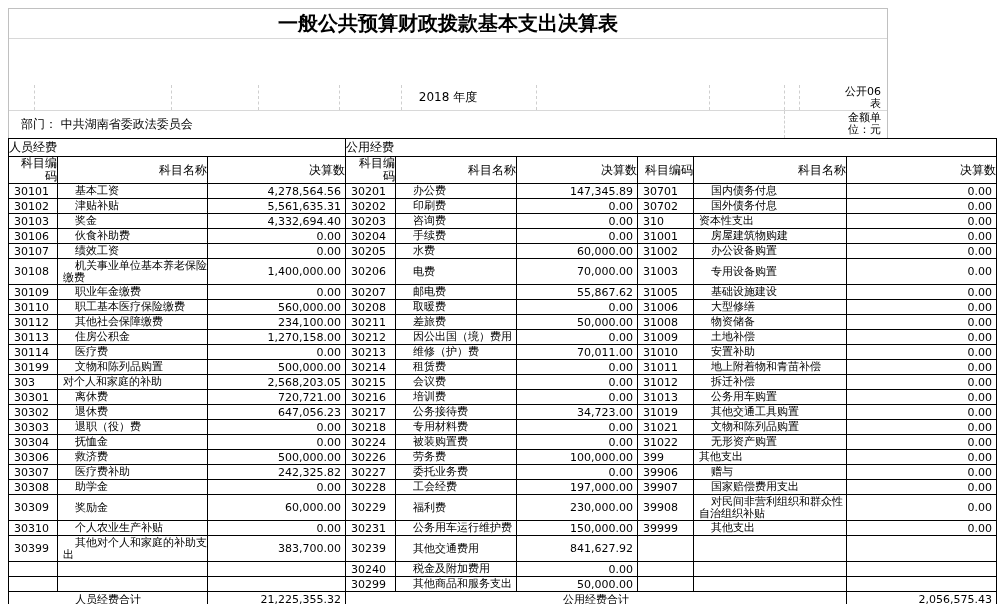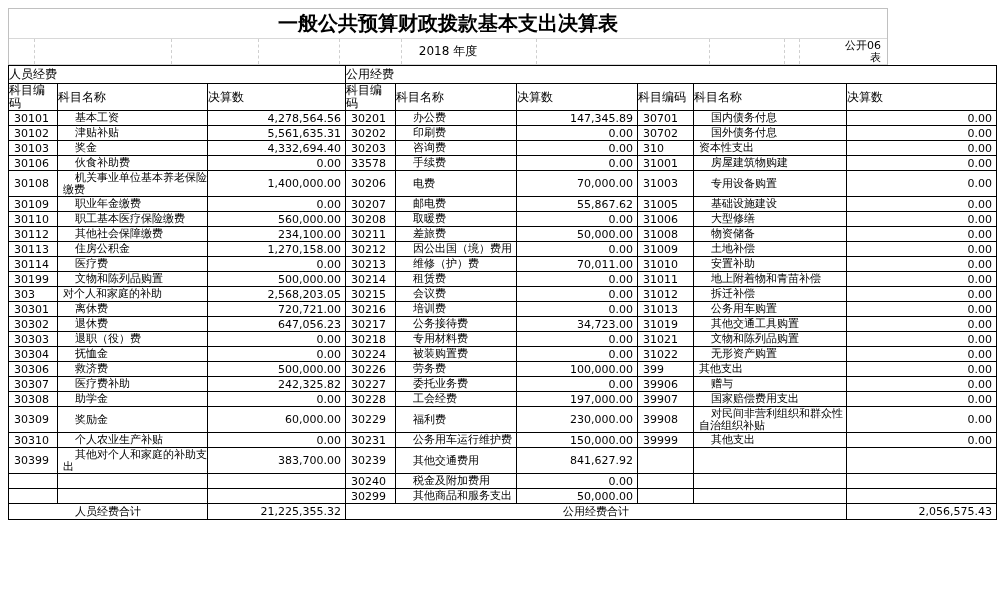--- a/index.html
+++ b/index.html
@@ -2,31 +2,31 @@
 <html><head>
 <meta charset="utf-8">
 <style>
   html,body{margin:0;padding:0;}
   body{width:1004px;height:604px;background:#fff;overflow:hidden;position:relative;
        font-family:"DejaVu Sans","Liberation Sans",sans-serif;color:#000;}
   .sheet{position:absolute;left:8px;top:8px;width:988px;}
   .head-area{border:1px solid #c0c0c0;border-bottom:none;box-sizing:border-box;width:880px;}
   .title-row{height:29px;line-height:29px;text-align:center;font-size:20px;font-weight:bold;
              border-bottom:1px solid #d8d8d8;position:relative;}
-  .sub-row{height:25px;border-bottom:1px solid #d8d8d8;position:relative;font-size:12px;}
+  .sub-row{height:25px;border-bottom:1px solid #d8d8d8;position:relative;font-size:12px;margin-top:46px;}
   .year{position:absolute;left:0;right:0;top:0;bottom:0;text-align:center;line-height:25px;}
   .vline{position:absolute;top:0;bottom:0;width:0;border-left:1px dashed #cfcfcf;}
   .corner-cell{position:absolute;right:0;top:0;bottom:0;width:103px;border-left:1px dashed #cfcfcf;
                text-align:right;font-size:11px;line-height:12px;padding:1px 6px 0 0;box-sizing:border-box;}
   .dept-row{height:27px;position:relative;font-size:12px;}
   .dept{position:absolute;left:12px;top:0;line-height:27px;}
   table{border-collapse:collapse;table-layout:fixed;width:988px;font-size:11px;}
   th,td{border:1px solid #000;padding:0;vertical-align:middle;font-weight:normal;overflow:hidden;}
   thead tr.grp th{height:16px;font-size:12px;text-align:left;}
-  thead tr.cols th{height:26px;font-size:12px;line-height:13px;text-align:left;}
+  thead tr.cols th{height:26px;font-size:12px;line-height:13px;text-align:right;}
   .wraphdr{display:inline-block;width:38px;}
   td.code{text-align:left;padding-left:5px;}
   td.name{text-align:left;padding-left:5px;line-height:12px;}
   td.name.ind{text-indent:12px;}
   td.val{text-align:right;padding-right:4px;}
   tr.std{height:15px;}
   tr.tall{height:26px;}
   tfoot td{height:13px;}
   .tcenter{text-align:center;}
 </style>
@@ -47,20 +47,27 @@
       <div class="vline" style="left:527px"></div>
       <div class="vline" style="left:700px"></div>
       <div class="vline" style="left:790px"></div>
       <div class="year">2018 年度</div>
       <div class="corner-cell">
         <div>公开06</div>
         <div>表</div>
       </div>
     </div>
 
+    <div class="dept-row">
+      <div class="dept">部门：  中共湖南省委政法委员会</div>
+      <div class="corner-cell">
+        <div>金额单</div>
+        <div>位：元</div>
+      </div>
+    </div>
   </div>
 
   <table>
     <colgroup>
       <col style="width:49px">
         <col style="width:150px">
         <col style="width:138px">
       <col style="width:50px">
         <col style="width:121px">
         <col style="width:121px">
@@ -116,25 +123,36 @@
           <td class="name ind">咨询费</td>
           <td class="val">0.00</td>
           <td class="code">310</td>
           <td class="name">资本性支出</td>
           <td class="val">0.00</td>
         </tr>
         <tr class="std">
           <td class="code">30106</td>
           <td class="name ind">伙食补助费</td>
           <td class="val">0.00</td>
-          <td class="code">33578</td>
+          <td class="code">30204</td>
           <td class="name ind">手续费</td>
           <td class="val">0.00</td>
           <td class="code">31001</td>
           <td class="name ind">房屋建筑物购建</td>
+          <td class="val">0.00</td>
+        </tr>
+        <tr class="std">
+          <td class="code">30107</td>
+          <td class="name ind">绩效工资</td>
+          <td class="val">0.00</td>
+          <td class="code">30205</td>
+          <td class="name ind">水费</td>
+          <td class="val">60,000.00</td>
+          <td class="code">31002</td>
+          <td class="name ind">办公设备购置</td>
           <td class="val">0.00</td>
         </tr>
         <tr class="tall">
           <td class="code">30108</td>
           <td class="name ind">机关事业单位基本养老保险缴费</td>
           <td class="val">1,400,000.00</td>
           <td class="code">30206</td>
           <td class="name ind">电费</td>
           <td class="val">70,000.00</td>
           <td class="code">31003</td>

